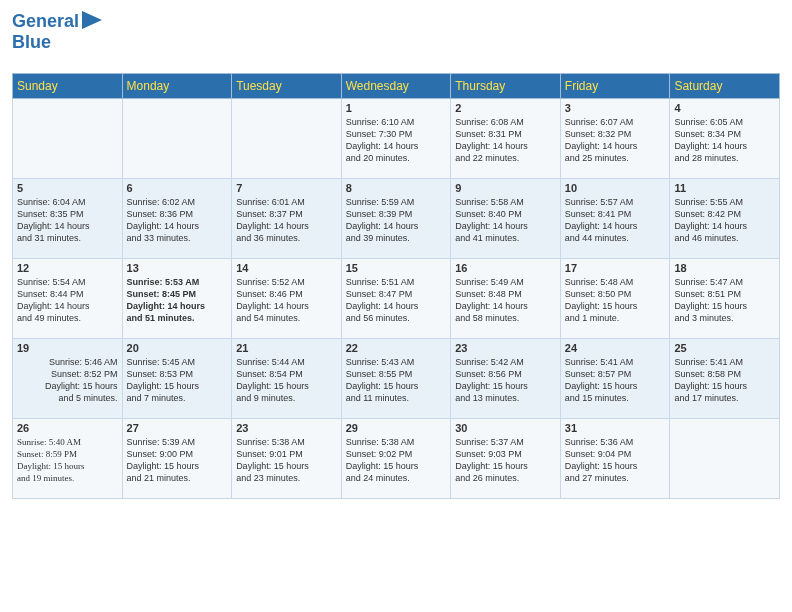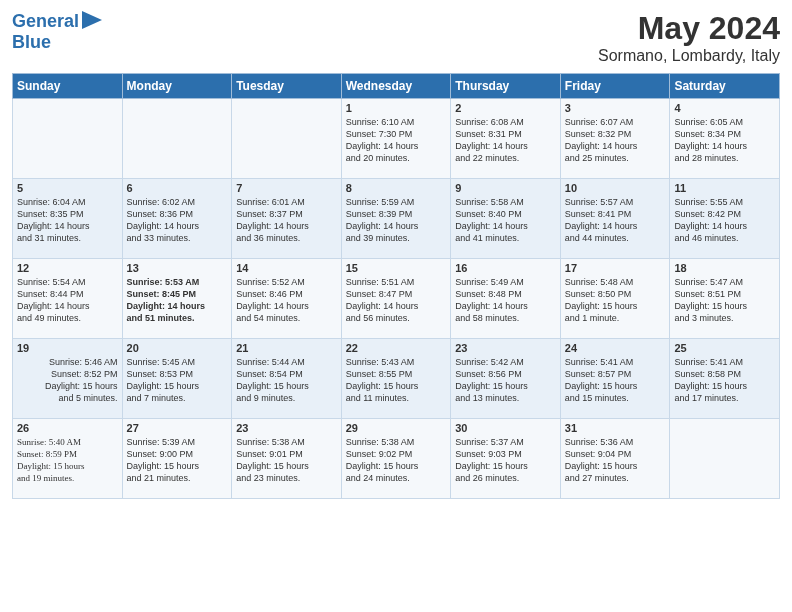--- a/index.html
+++ b/index.html
@@ -11,21 +11,21 @@
       overflow: hidden;
     }
     .container {
       width: 792px;
       padding: 10px 12px 8px 12px;
     }
     .header {
       display: flex;
       justify-content: space-between;
       align-items: flex-start;
-      margin-bottom: 8px;
+      margin-bottom: 20px;
     }
     .logo {
       display: flex;
       align-items: center;
     }
     .logo-text {
       font-size: 18px;
       font-weight: bold;
       color: #333;
       line-height: 1.1;
@@ -46,23 +46,23 @@
       font-weight: normal;
       color: #333;
     }
     table {
       width: 100%;
       border-collapse: collapse;
       table-layout: fixed;
     }
     thead tr th {
       background-color: #2c6fad;
-      color: #ffffff;
+      color: #fde047;
       font-size: 12px;
-      font-weight: bold;
+      font-weight: normal;
       padding: 5px 4px;
       text-align: left;
       border: 1px solid #a0bcd8;
     }
     tbody tr td {
       border: 1px solid #c8d8e8;
       vertical-align: top;
       padding: 3px 4px;
       font-size: 9.5px;
       color: #333;
@@ -99,24 +99,20 @@
           </span>
           <div style="margin-left:3px;margin-top:1px;">
             <svg width="20" height="18" viewBox="0 0 20 18">
               <polygon points="0,0 20,9 0,18" fill="#2c6fad"></polygon>
             </svg>
           </div>
         </div>
         <span class="logo-text" style="color:#2c6fad;">Blue</span>
       </div>
     </div>
-    <div class="title-block">
-      <h1>May 2024</h1>
-      <h2>Sormano, Lombardy, Italy</h2>
-    </div>
   </div>
 
   <table>
     <thead>
       <tr>
         <th>Sunday</th>
         <th>Monday</th>
         <th>Tuesday</th>
         <th>Wednesday</th>
         <th>Thursday</th>

